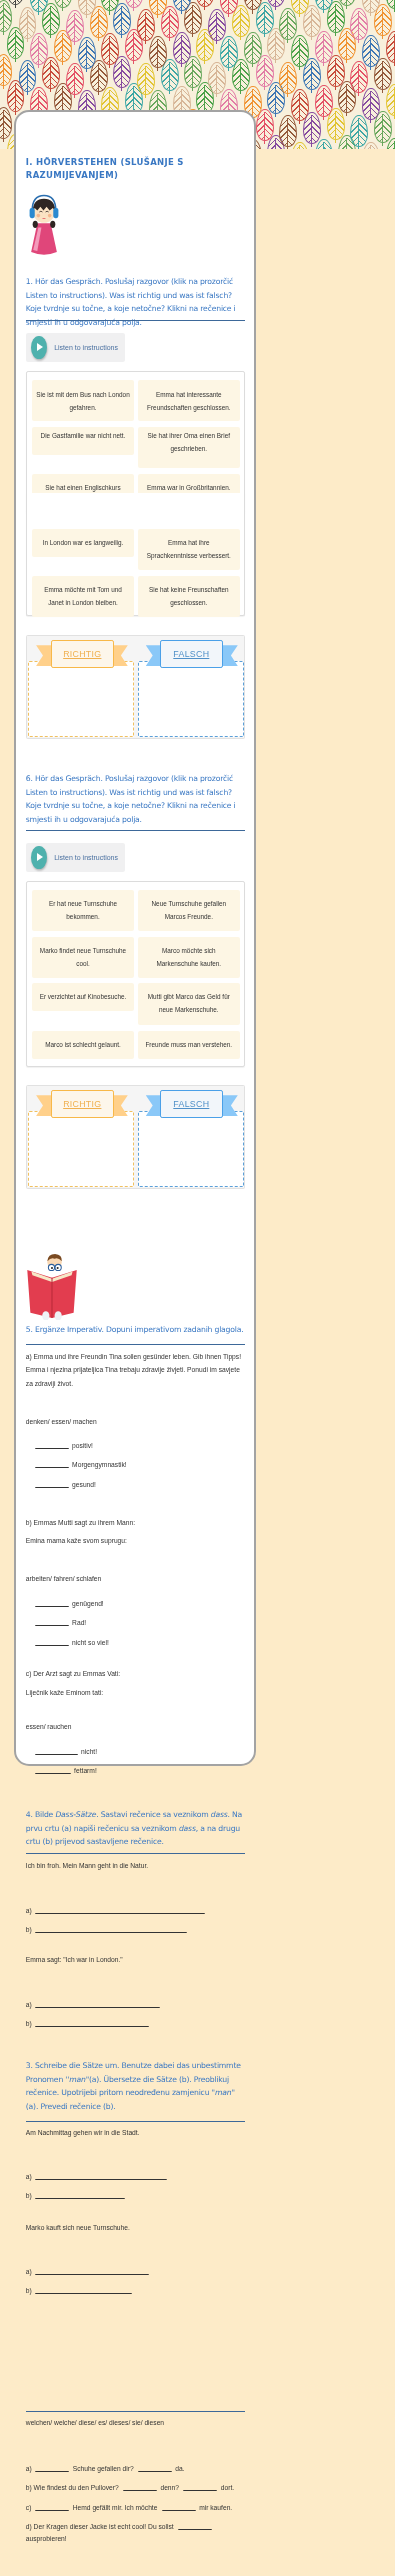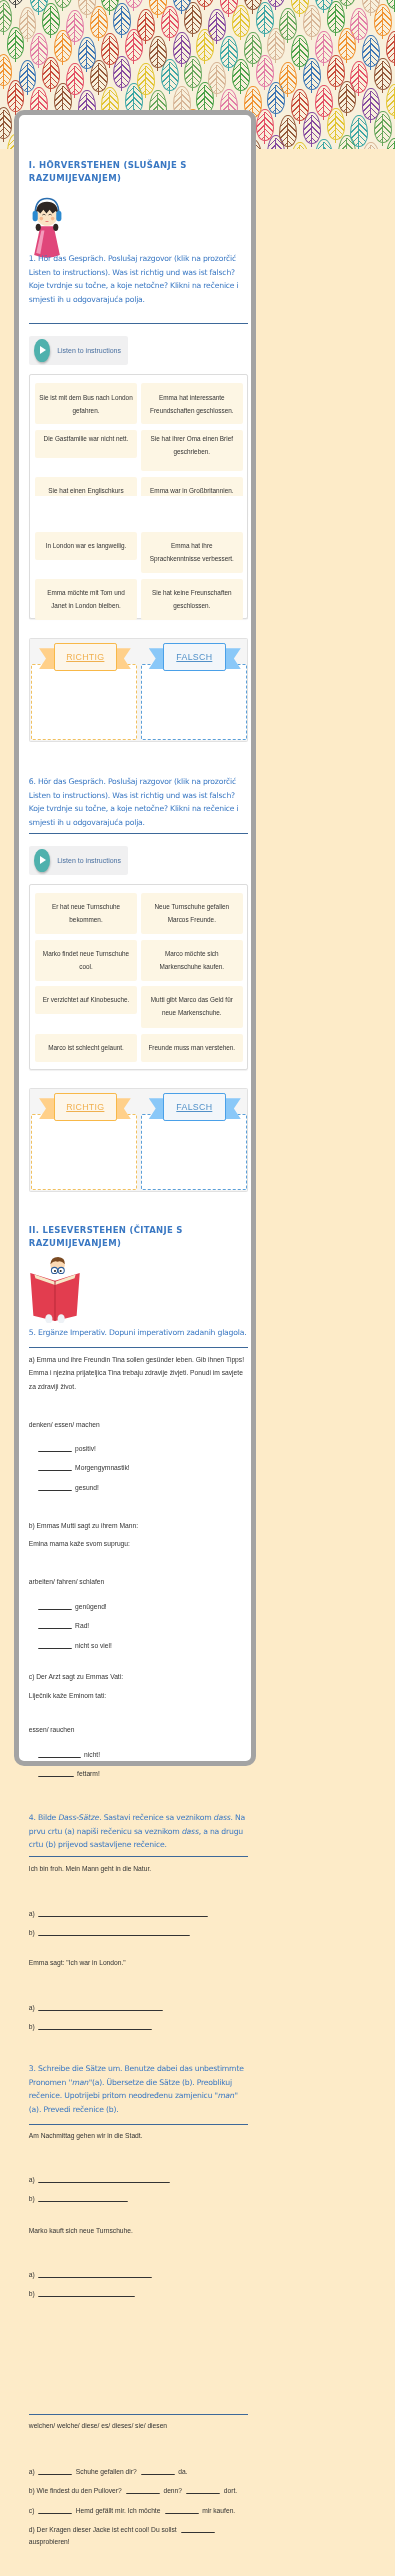--- a/index.html
+++ b/index.html
@@ -44,22 +44,22 @@
     font-style: italic;
     font-weight: normal;
     font-size: 20.6px;
     color: #3a78c3;
     letter-spacing: 0.3px;
   }
   
   .card {
     position: absolute; left: 14px; top: 110px; width: 242px; height: 1656px;
     background: #fff;
-    border: 5px solid #a3a3a3;
-    border-radius: 10px;
+    border: 2px solid #a3a3a3;
+    border-radius: 15px;
   }
   .abs { position: absolute; }
   .section-title {
     font-family: "DejaVu Sans", sans-serif;
     font-weight: bold;
     font-size: 8.5px;
     line-height: 13.4px;
     color: #3a78c3;
     text-transform: uppercase;
     letter-spacing: 0.3px;
@@ -264,21 +264,21 @@
       <rect x="53" y="42" width="10" height="20" rx="4" fill="#2b8ad0"></rect>
       <path d="M26 50 q3 -3 6 0 M38 50 q3 -3 6 0" stroke="#2e2623" stroke-width="1.5" fill="none"></path>
       <circle cx="24" cy="57" r="3.5" fill="#f6b88f"></circle>
         <circle cx="46" cy="57" r="3.5" fill="#f6b88f"></circle>
       <path d="M31 62 q4 3 8 0" fill="#e03a4a"></path>
       <ellipse cx="18" cy="74" rx="5" ry="7" fill="#2e2623"></ellipse>
         <ellipse cx="52" cy="74" rx="5" ry="7" fill="#2e2623"></ellipse>
     </svg>
   </div>
 
-  <div class="abs q-title" style="left:9.8px;top:137px;">1. Hör das Gespräch. Poslušaj razgovor (klik na prozorčić Listen to instructions). Was ist richtig und was ist falsch? Koje tvrdnje su točne, a koje netočne? Klikni na rečenice i smjesti ih u odgovarajuća polja.</div>
+  <div class="abs q-title" style="left:9.8px;top:163px;">1. Hör das Gespräch. Poslušaj razgovor (klik na prozorčić Listen to instructions). Was ist richtig und was ist falsch? Koje tvrdnje su točne, a koje netočne? Klikni na rečenice i smjesti ih u odgovarajuća polja.</div>
   <div class="abs divider" style="left:9.8px;top:208px;"></div>
 
   <div class="abs listen-btn" style="left:9.8px;top:221px;">
     <span class="play-circle"></span>
     <span class="listen-label">Listen to instructions</span>
   </div>
 
   <div class="abs stmt-box" style="left:9.8px;top:259px;height:143px;">
     <div class="stmt" style="left:5.2px;top:7.7px;height:41px;padding-top:8.2px;">Sie ist mit dem Bus nach London gefahren.</div>
     <div class="stmt" style="left:111px;top:7.7px;height:41px;padding-top:8.2px;">Emma hat interessante Freundschaften geschlossen.</div>
@@ -328,21 +328,20 @@
     <div class="zone" style="left:1.5px;border-color:#f0c060;"></div>
     <div class="zone" style="left:111px;border-color:#5b9fd8;"></div>
     <div class="ribbon-tail" style="left:9.3px;background:#ffd08a;clip-path:polygon(0 0,100% 0,100% 100%,0 100%,30% 50%);"></div>
     <div class="ribbon-tail" style="left:78px;background:#ffd08a;clip-path:polygon(0 0,100% 0,70% 50%,100% 100%,0 100%);"></div>
     <div class="ribbon-label" style="left:24px;background:#fdf6ea;border-color:#f8b848;color:#f0b050;">RICHTIG</div>
     <div class="ribbon-tail" style="left:119px;background:#8ac8f8;clip-path:polygon(0 0,100% 0,100% 100%,0 100%,30% 50%);"></div>
     <div class="ribbon-tail" style="left:188px;background:#8ac8f8;clip-path:polygon(0 0,100% 0,70% 50%,100% 100%,0 100%);"></div>
     <div class="ribbon-label" style="left:133px;background:#f2f6fa;border-color:#4aa0e8;color:#5090c8;">FALSCH</div>
   </div>
 
-  <div class="abs section-title" style="left:9.8px;top:1109px;">II. Leseverstehen (čitanje s razumijevanjem)</div>
 
   <div class="abs" style="left:9.8px;top:1140px;width:52px;height:68px;">
     <svg width="52" height="68" viewBox="0 0 100 132">
       <circle cx="55" cy="20" r="14" fill="#fbd9b4"></circle>
       <path d="M41 18 Q42 4 56 4 Q70 5 69 18 Q62 10 55 13 Q48 10 41 18Z" fill="#7a4a22"></path>
       <circle cx="49" cy="30" r="6" fill="#fff" stroke="#2b5d9a" stroke-width="2"></circle>
       <circle cx="62" cy="30" r="6" fill="#fff" stroke="#2b5d9a" stroke-width="2"></circle>
       <circle cx="50" cy="31" r="2" fill="#222"></circle>
         <circle cx="61" cy="31" r="2" fill="#222"></circle>
       <path d="M2 35 L50 50 L98 35 L92 118 L50 128 L8 118Z" fill="#e23d4f"></path>

